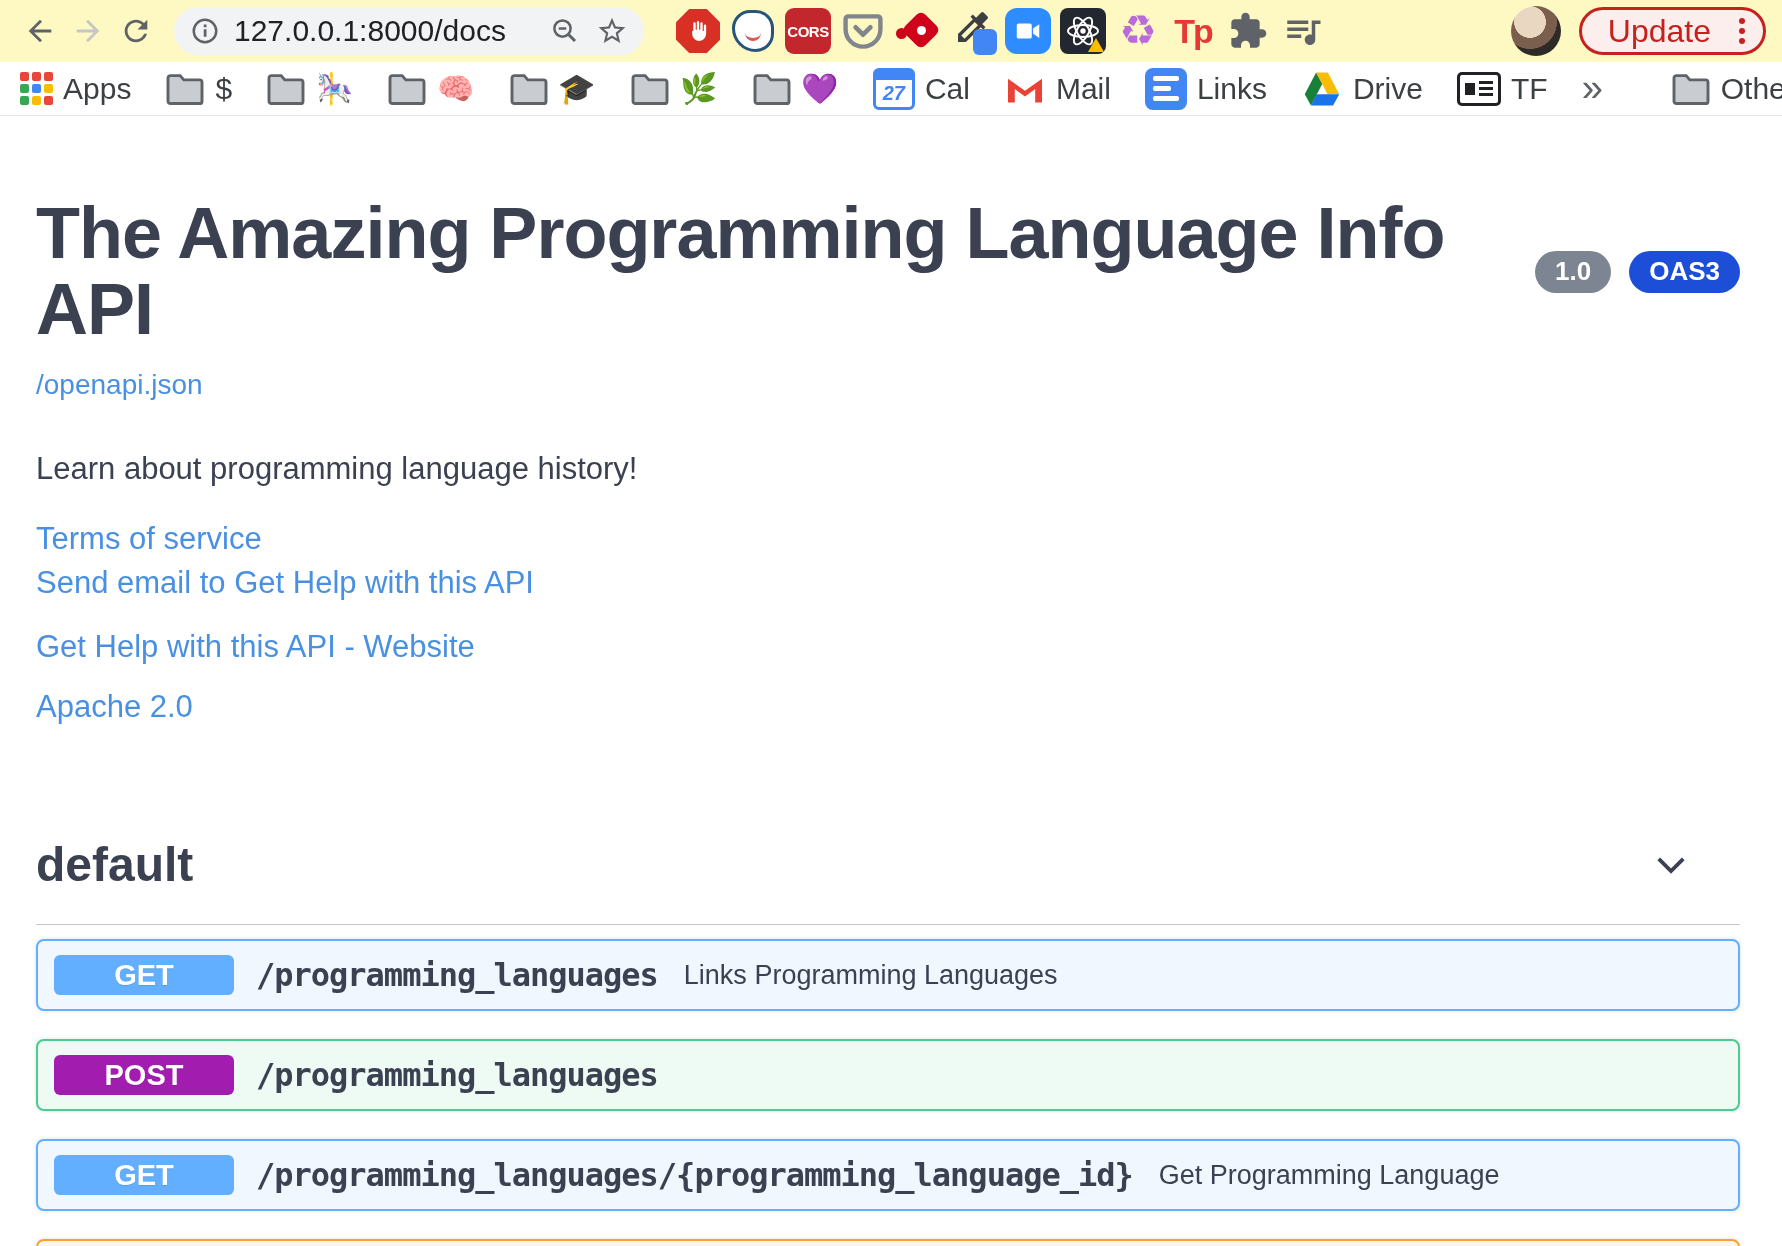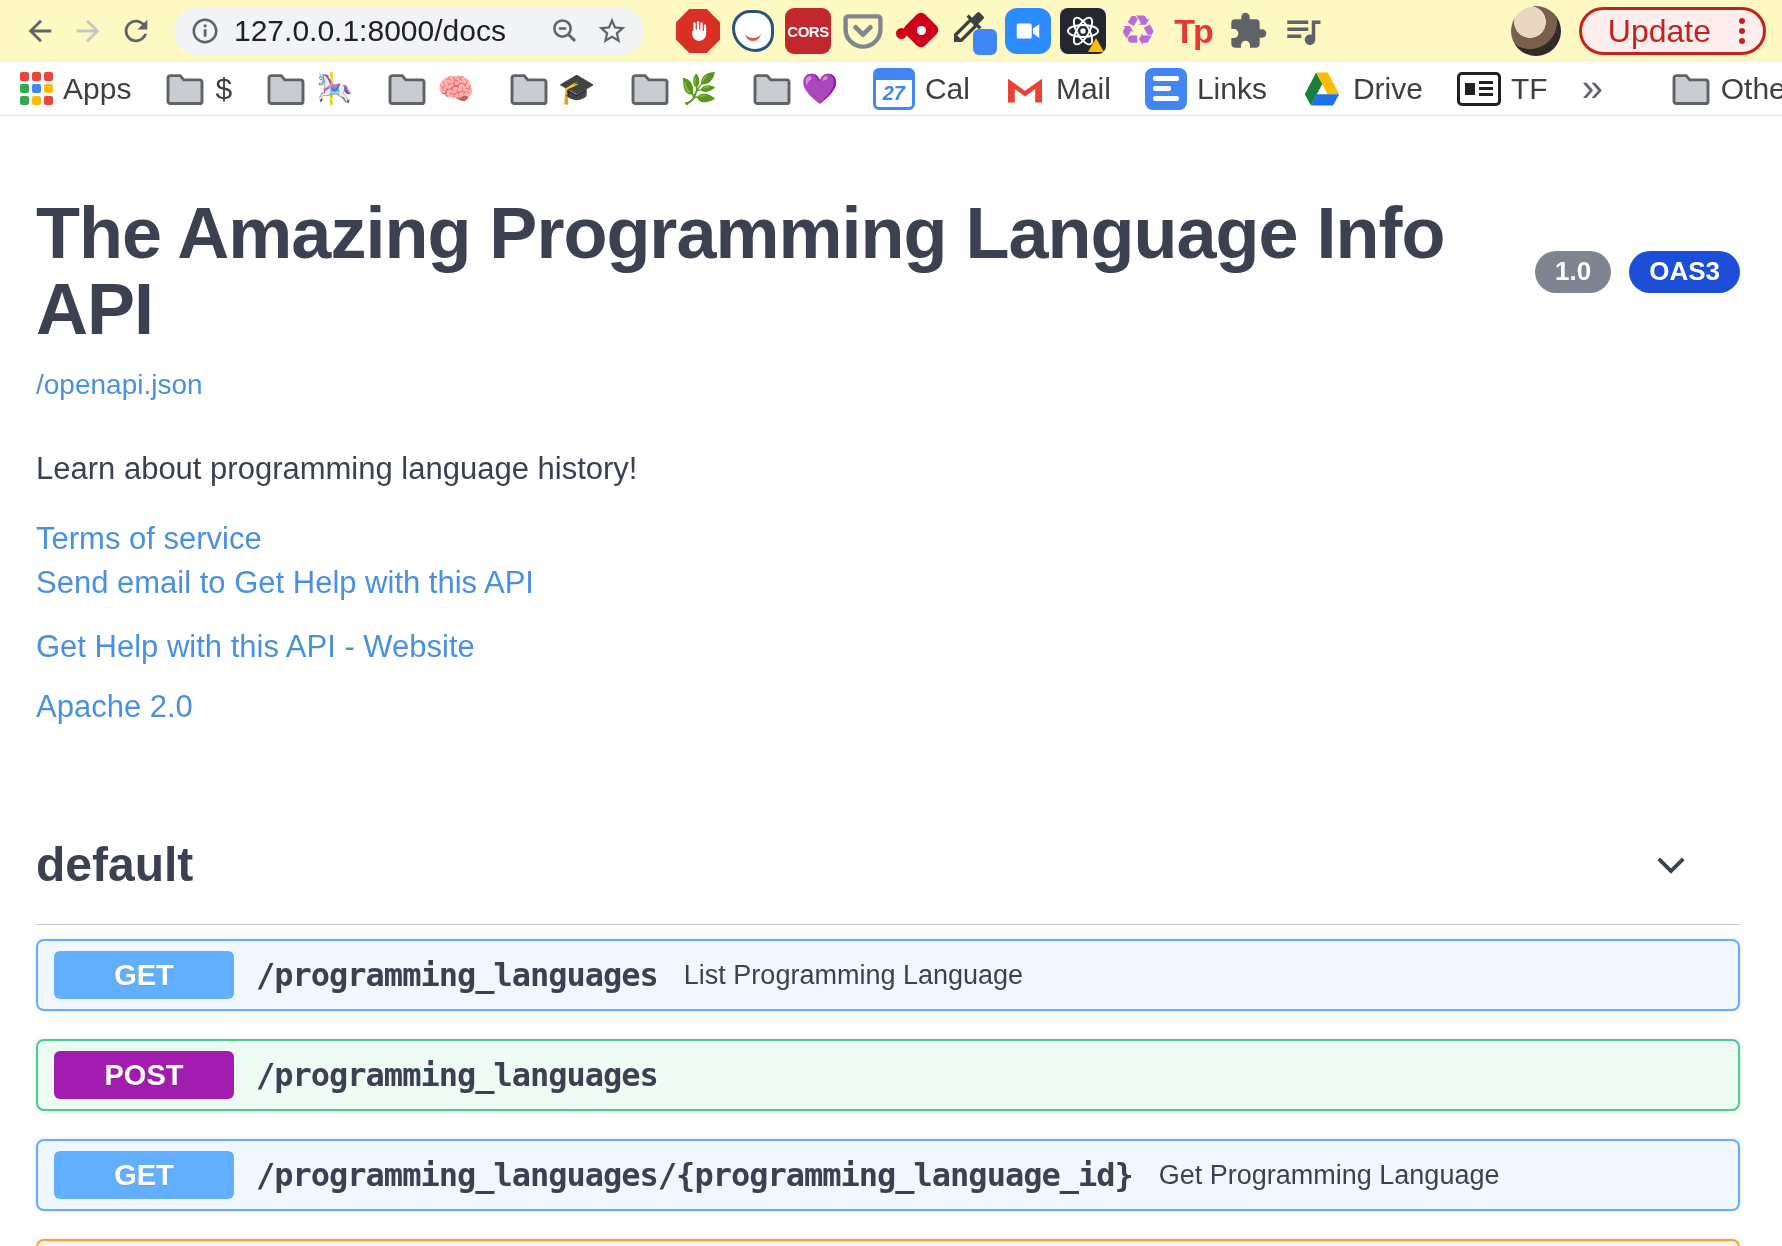--- a/index.html
+++ b/index.html
@@ -7,21 +7,21 @@
               font-family:"Liberation Sans", sans-serif; }
 
   
   .toolbar { height:62px; display:flex; align-items:center; padding:0 16px; background:#fef9c3; }
   .nav-btn { width:48px; height:48px; display:flex; align-items:center; justify-content:center; border-radius:50%; flex:0 0 auto; }
   .nav-btn svg { width:34px; height:34px; }
   .url-pill { display:flex; align-items:center; height:48px; width:470px; margin-left:14px;
               background:#f1f3f4; border-radius:24px; padding:0 16px; flex:0 0 auto; }
   .url-pill svg { flex:0 0 auto; }
   .url-text { font-size:30px; color:#202124; margin-left:14px; flex:1 1 auto; white-space:nowrap; }
-  .ext-row { display:flex; align-items:center; gap:7px; margin-left:30px; flex:1 1 auto; }
+  .ext-row { display:flex; align-items:center; gap:7px; margin-left:30px; flex:1 1 auto;text-align:center; }
   .ext { width:48px; height:48px; display:flex; align-items:center; justify-content:center; position:relative; }
 
   .adblock { width:44px; height:44px; background:#d93025;
              clip-path:polygon(30% 0,70% 0,100% 30%,100% 70%,70% 100%,30% 100%,0 70%,0 30%);
              display:flex; align-items:center; justify-content:center; }
   .bubble { width:42px; height:42px; border:3px solid #27557a; border-radius:46% 46% 46% 60%; background:#fff; position:relative; }
   .bubble .smile { position:absolute; left:10px; top:18px; width:16px; height:10px; border:3px solid #e2574c; border-top:none; border-left:none; border-right:none; border-radius:0 0 10px 10px; }
   .cors { width:46px; height:46px; background:#c1272d; border-radius:9px; color:#fff; font-weight:bold;
           font-size:15px; display:flex; align-items:center; justify-content:center; letter-spacing:-0.5px; }
   .axe { position:relative; width:46px; height:46px; }
@@ -80,21 +80,21 @@
   .link-license { margin-top:24px; }
 
   .section-head { margin-top:112px; display:flex; align-items:center; justify-content:space-between;
                   padding-bottom:32px; border-bottom:1px solid rgba(59,65,81,.3); }
   .section-head h3 { font-size:48px; font-weight:bold; color:#3b4151; }
   .section-head .chev { margin-right:48px; }
 
   .section-body { padding-top:14px; }
   .opblock { display:flex; align-items:center; height:72px; border:2px solid; border-radius:8px;
              margin-bottom:28px; padding:0 16px; box-shadow:0 0 4px rgba(0,0,0,.12); }
-  .method-badge { min-width:180px; height:48px; border-radius:6px; color:#fff; font-weight:bold; font-size:29px;
+  .method-badge { min-width:180px; height:40px; border-radius:6px; color:#fff; font-weight:bold; font-size:29px;
                   display:flex; align-items:center; justify-content:center; flex:0 0 auto;
                   text-shadow:0 1px 0 rgba(0,0,0,.1); }
   .op-path { font-family:"DejaVu Sans Mono", monospace; font-weight:bold; font-size:32px; color:#3b4151; margin-left:22px; letter-spacing:-1px; }
   .op-summary { font-size:27px; color:#3b4151; margin-left:26px; }
 
   .r-get    { border-color:#61affe; background:#f0f7ff; }
   .r-post   { border-color:#49cc90; background:#eefaf4; }
   .r-put    { border-color:#fca130; background:#fff5ea; }
   .m-get    { background:#61affe; }
   .m-post   { background:#49cc90; }
@@ -349,21 +349,21 @@
     <svg class="chev" width="42" height="42" viewBox="0 0 24 24">
       <polyline points="5,8.5 12,15.5 19,8.5" fill="none" stroke="#3b4151" stroke-width="2.2"></polyline>
     </svg>
   </div>
 
   <div class="section-body">
 
     <div class="opblock r-get" style="border-color: rgb(97, 175, 254); background: rgb(240, 247, 255);">
       <span class="method-badge m-get" style="background: rgb(97, 175, 254);">GET</span>
       <span class="op-path">/programming_languages</span>
-      <span class="op-summary">List Programming Language</span>
+      <span class="op-summary">Links Programming Languages</span>
     </div>
 
     <div class="opblock r-post" style="border-color: rgb(73, 204, 144); background: rgb(238, 250, 244);">
       <span class="method-badge m-post" style="background: #a21caf;">POST</span>
       <span class="op-path">/programming_languages</span>
     </div>
 
     <div class="opblock r-get" style="border-color: rgb(97, 175, 254); background: rgb(240, 247, 255);">
       <span class="method-badge m-get" style="background: rgb(97, 175, 254);">GET</span>
       <span class="op-path">/programming_languages/{programming_language_id}</span>

